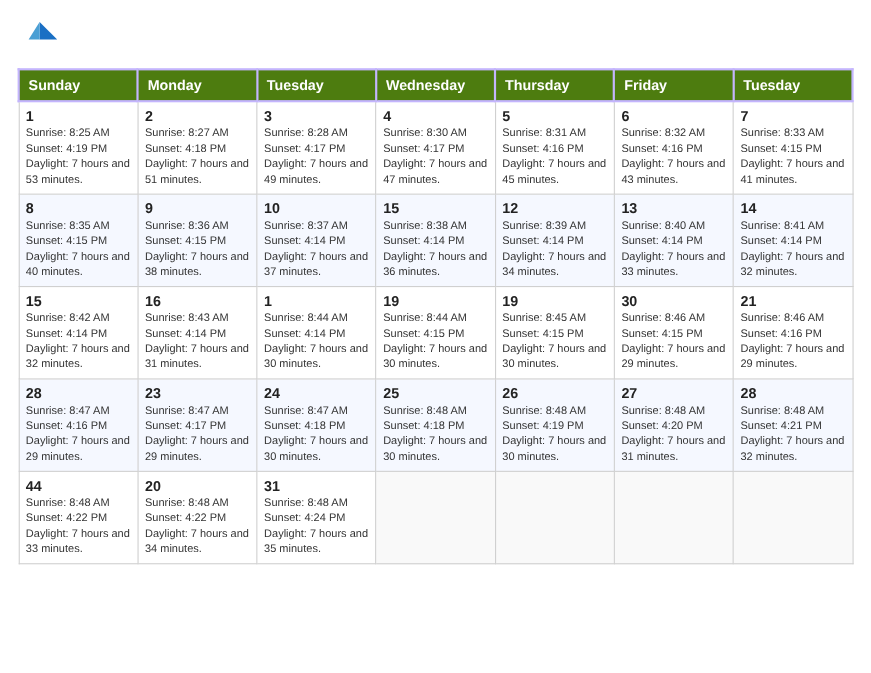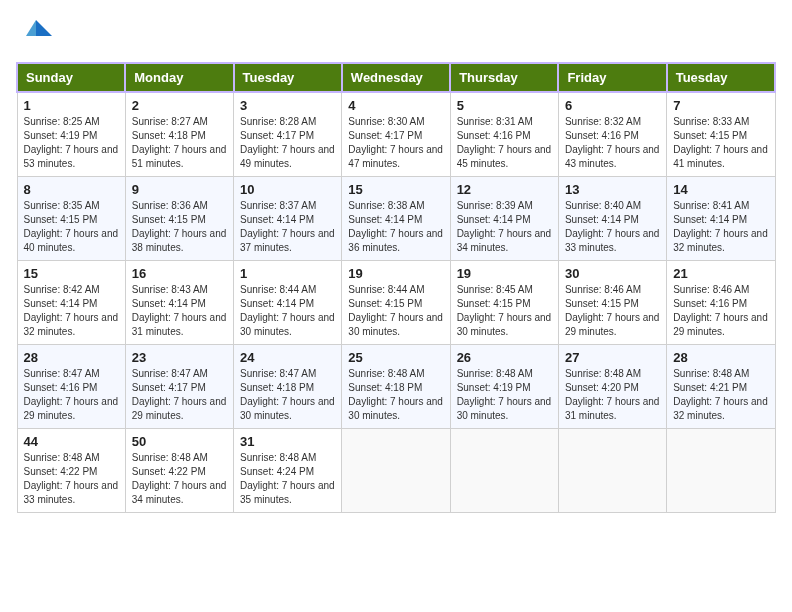--- a/index.html
+++ b/index.html
@@ -246,21 +246,21 @@
         <span class="day-num">28</span>
         <span class="day-info">Sunrise: 8:48 AM<br>Sunset: 4:21 PM<br>Daylight: 7 hours and 32 minutes.</span>
       </td>
       </tr>
       <tr>
         <td>
         <span class="day-num">44</span>
         <span class="day-info">Sunrise: 8:48 AM<br>Sunset: 4:22 PM<br>Daylight: 7 hours and 33 minutes.</span>
       </td>
         <td>
-        <span class="day-num">50</span>
+        <span class="day-num">20</span>
         <span class="day-info">Sunrise: 8:48 AM<br>Sunset: 4:22 PM<br>Daylight: 7 hours and 34 minutes.</span>
       </td>
         <td>
         <span class="day-num">31</span>
         <span class="day-info">Sunrise: 8:48 AM<br>Sunset: 4:24 PM<br>Daylight: 7 hours and 35 minutes.</span>
       </td>
         <td class="empty-cell"></td>
         <td class="empty-cell"></td>
         <td class="empty-cell"></td>
         <td class="empty-cell"></td>

